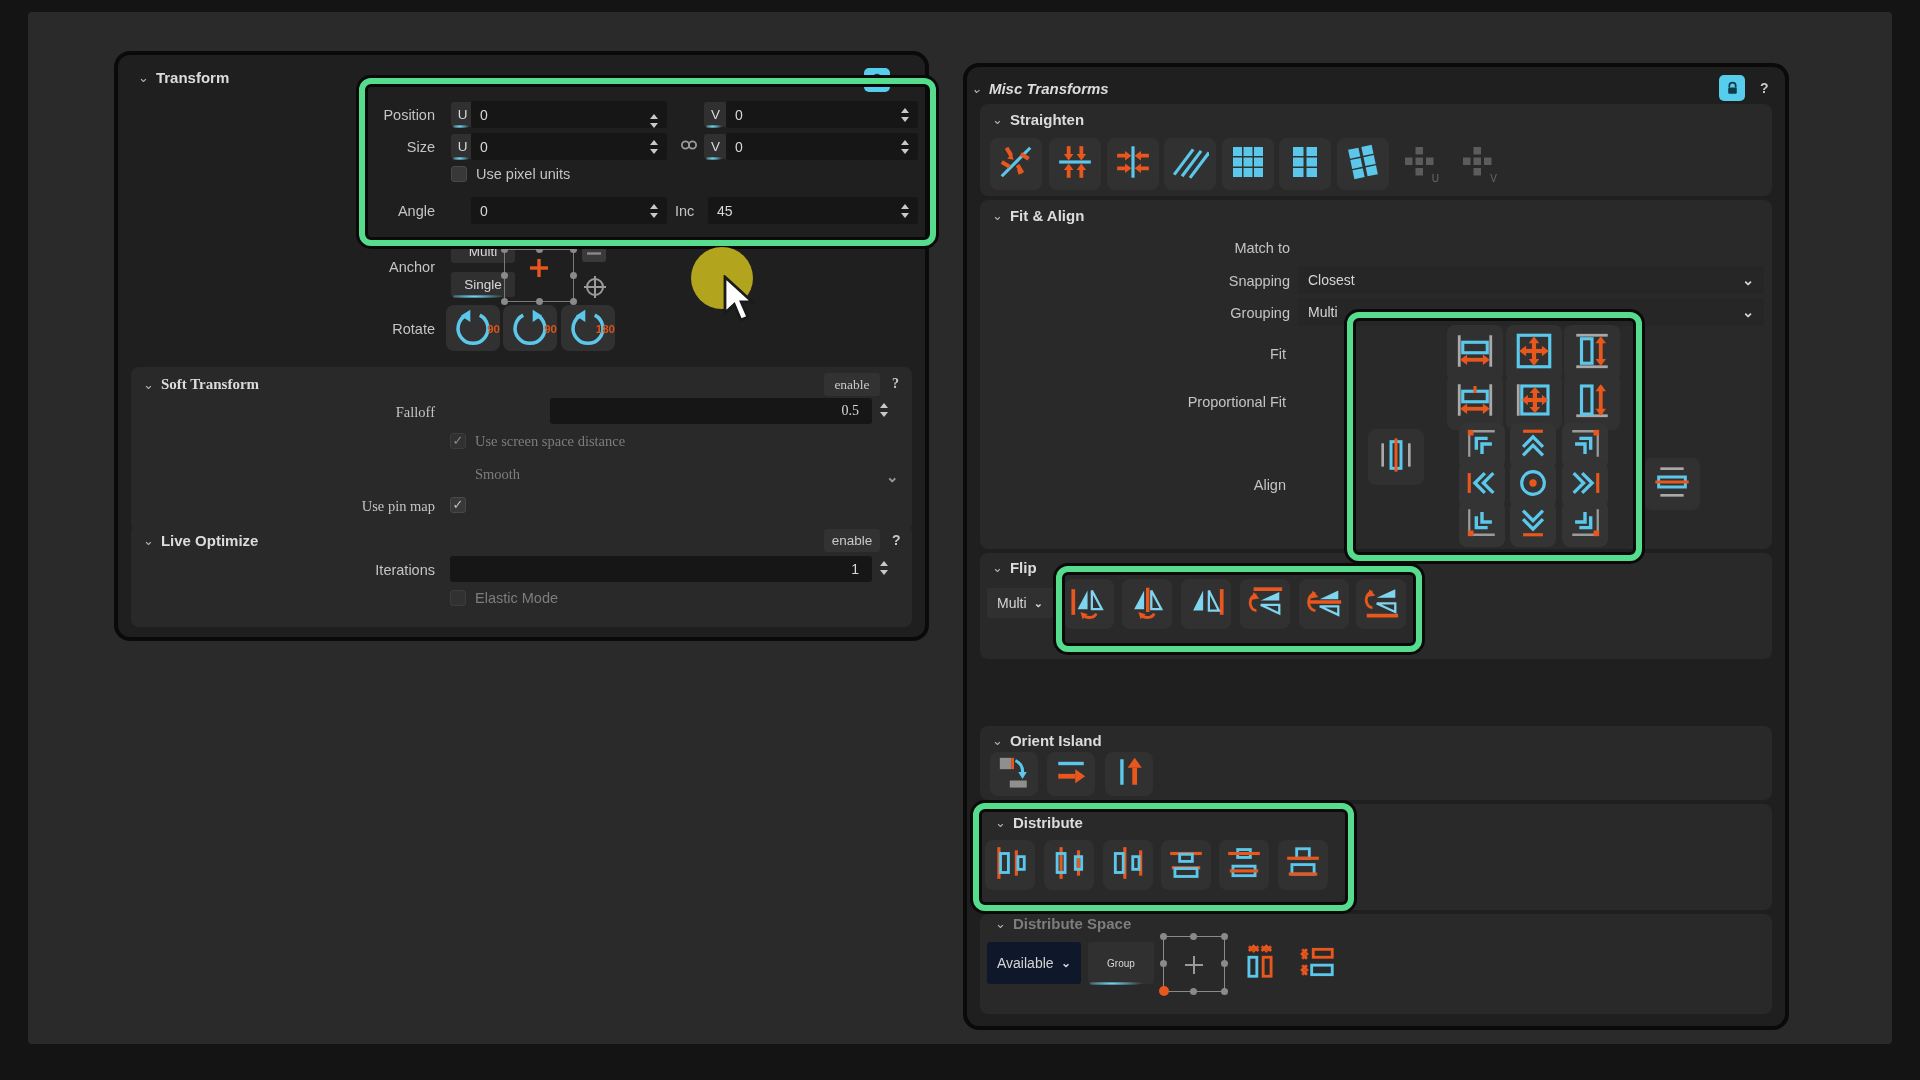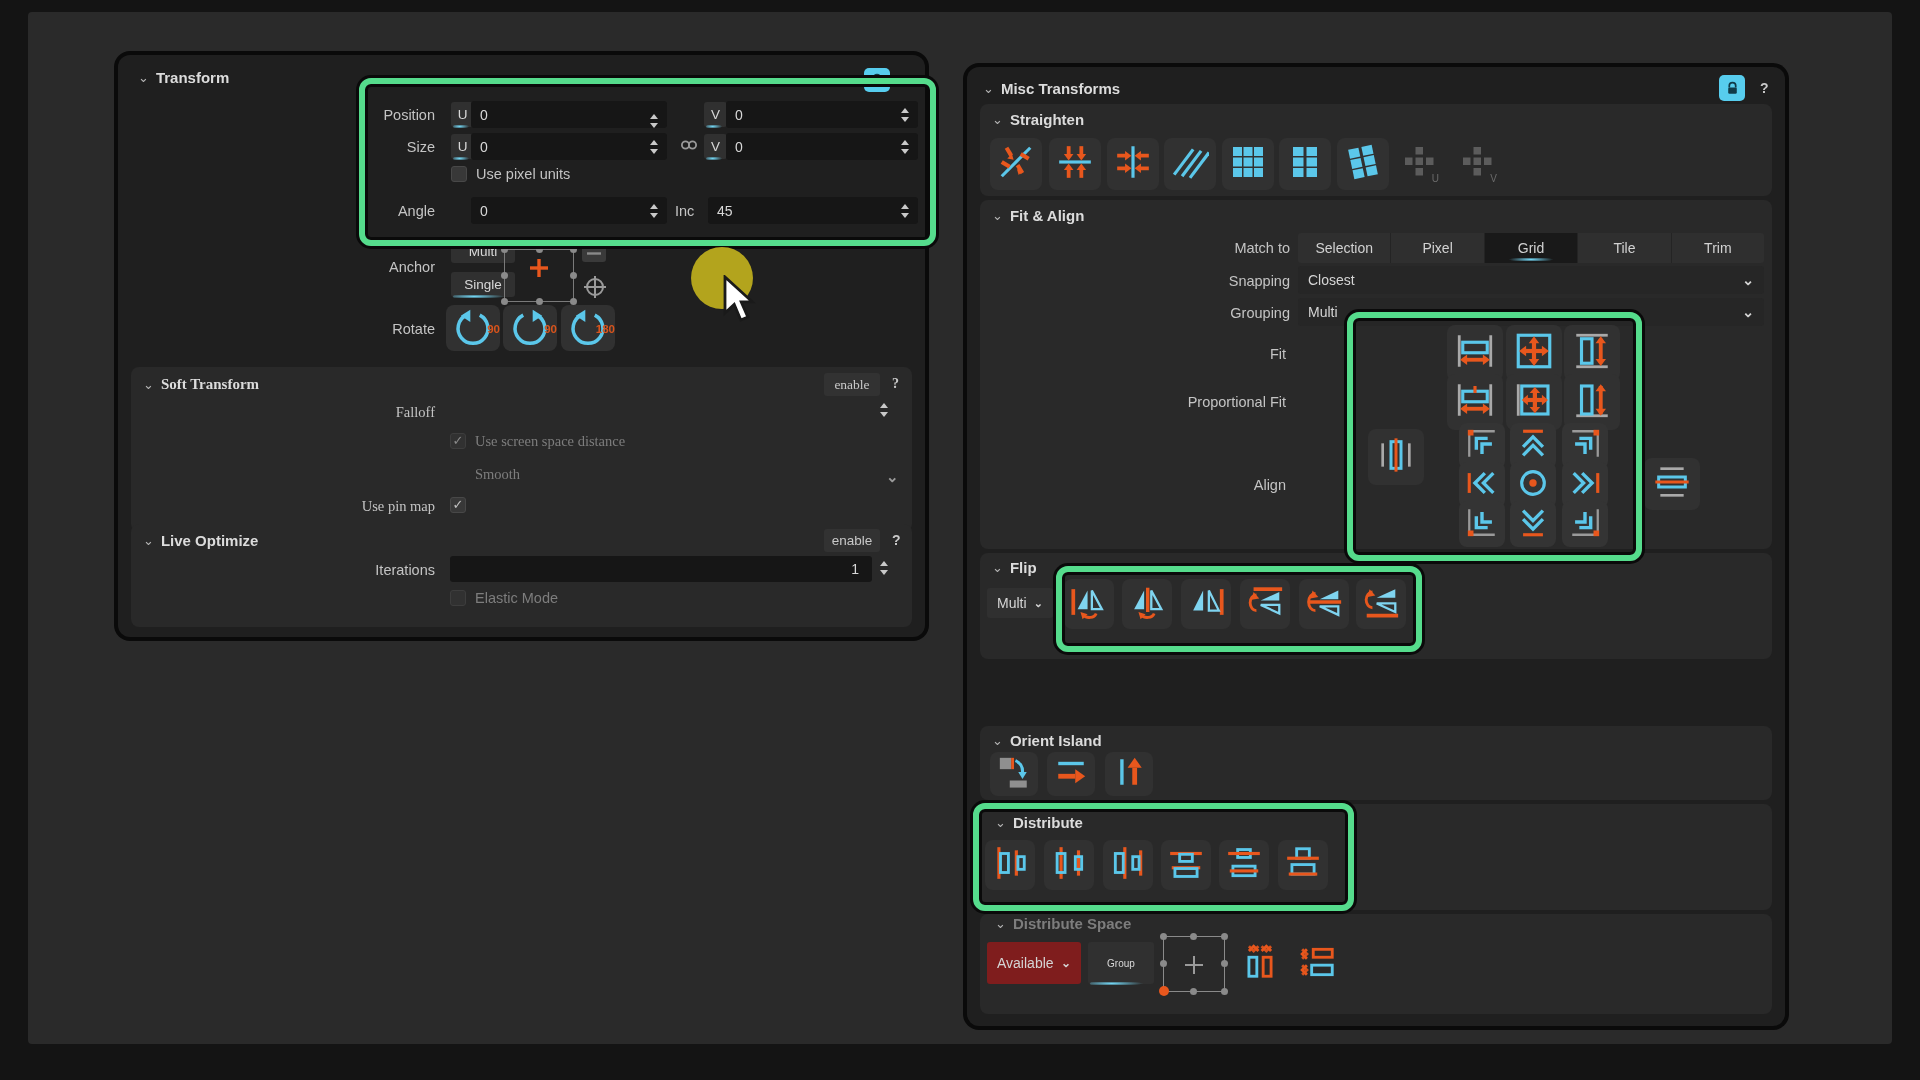--- a/index.html
+++ b/index.html
@@ -202,20 +202,23 @@
 
     <div class="subpanel" style="left:13px; top:312px; width:781px; height:165px;font-family:Liberation Serif, serif;">
       <div class="sechead" style="left:12px; top:9px; font-weight:600;">
         <span class="chev"></span>
         <span>Soft Transform</span>
       </div>
       <div class="enbtn" style="left:693px; top:6px; width:56px; height:23px;">enable</div>
       <div class="helpq" style="left:761px; top:9px;">?</div>
 
       <div class="lblcol" style="left:104px; top:37px; width:200px;">Falloff</div>
+      <div class="fld right" style="left:419px; top:31px; width:322px; height:26px;">
+        <span class="val">0.5</span>
+      </div>
       <span class="spin" style="left:749px; top:36px;">
           <i class="up"></i>
           <i class="dn"></i>
         </span>
 
       <span class="chk dimchk on" style="left:319px; top:66px;"></span>
       <div class="statictext dim" style="left:344px; top:66px;">Use screen space distance</div>
 
       <div class="statictext dim" style="left:344px; top:99px;">Smooth</div>
       <span class="ddchev" style="position:absolute; left:755px; top:101px; color:#9a9a9a; font-size:15px; font-weight:700;"></span>
@@ -243,21 +246,21 @@
 
       <span class="chk dimchk" style="left:319px; top:66px;"></span>
       <div class="statictext dim" style="left:344px; top:66px;">Elastic Mode</div>
     </div>
   </div>
 
   <div class="greenbox" style="left:331px; top:66px; width:577px; height:168px;"></div>
 
   <div class="panel" style="left:939px; top:55px; width:818px; height:959px;">
 
-    <div class="sechead" style="left:16px; top:13px;">
+    <div class="sechead" style="left:4px; top:13px;font-style:italic;">
       <span class="chev"></span>
       <span>Misc Transforms</span>
     </div>
     <div class="lockbadge" style="left:752px; top:8px;">
       <svg width="15" height="15" viewBox="0 0 14 14">
           <path d="M4,6 V4.5 a3,3 0 0 1 6,0 V6" fill="none" stroke="#103a48" stroke-width="1.6"></path>
           <rect x="3" y="6" width="8" height="6" rx="1.2" fill="#103a48"></rect>
         </svg>
     </div>
     <div class="helpq" style="left:793px; top:13px;">?</div>
@@ -390,27 +393,20 @@
       </div>
     </div>
 
     <div class="subpanel" style="left:13px; top:133px; width:792px; height:349px;">
       <div class="sechead" style="left:12px; top:7px; font-weight:600;">
         <span class="chev"></span>
         <span>Fit &amp; Align</span>
       </div>
 
       <div class="lblcol" style="left:110px; top:40px; width:200px;">Match to</div>
-      <div class="seg" style="left:318px; top:33px; width:466px; height:30px;">
-        <div class="cell">Selection</div>
-        <div class="cell">Pixel</div>
-        <div class="cell sel">Grid</div>
-        <div class="cell">Tile</div>
-        <div class="cell">Trim</div>
-      </div>
 
       <div class="lblcol" style="left:110px; top:73px; width:200px;">Snapping</div>
       <div class="ddl" style="left:318px; top:66px; width:466px; height:28px;">
         <span>Closest</span>
         <span class="ddchev"></span>
       </div>
 
       <div class="lblcol" style="left:110px; top:105px; width:200px;">Grouping</div>
       <div class="ddl" style="left:318px; top:98px; width:466px; height:28px;">
         <span>Multi</span>
@@ -747,21 +743,21 @@
           <polygon points="11,9 21,9 16,2" fill="#e8571d"></polygon>
         </svg></span>
       </div>
     </div>
 
     <div class="subpanel" style="left:13px; top:847px; width:792px; height:100px;">
       <div class="sechead dim" style="left:15px; top:1px; font-weight:600; color:#8a8a8a;">
         <span class="chev"></span>
         <span>Distribute Space</span>
       </div>
-      <div class="ddl" style="left:7px; top:28px; width:94px; height:42px; background:#7f1d1d;">
+      <div class="ddl" style="left:7px; top:28px; width:94px; height:42px; background:#0f172a;">
         <span>Available</span>
         <span class="ddchev" style="font-size:12px;"></span>
       </div>
       <div class="ubtn cysel" style="left:108px; top:28px; width:66px; height:42px; font-size:10px;">Group</div>
       <div class="anchorbox" style="left:183px; top:22px; width:62px; height:56px; border-color:#8a8a8a;">
         <span class="dot" style="left:-4px; top:-4px;"></span>
           <span class="dot" style="left:26px; top:-4px;"></span>
           <span class="dot" style="right:-4px; top:-4px;"></span>
         <span class="dot" style="left:-4px; top:23px;"></span>
           <span class="dot" style="right:-4px; top:23px;"></span>

